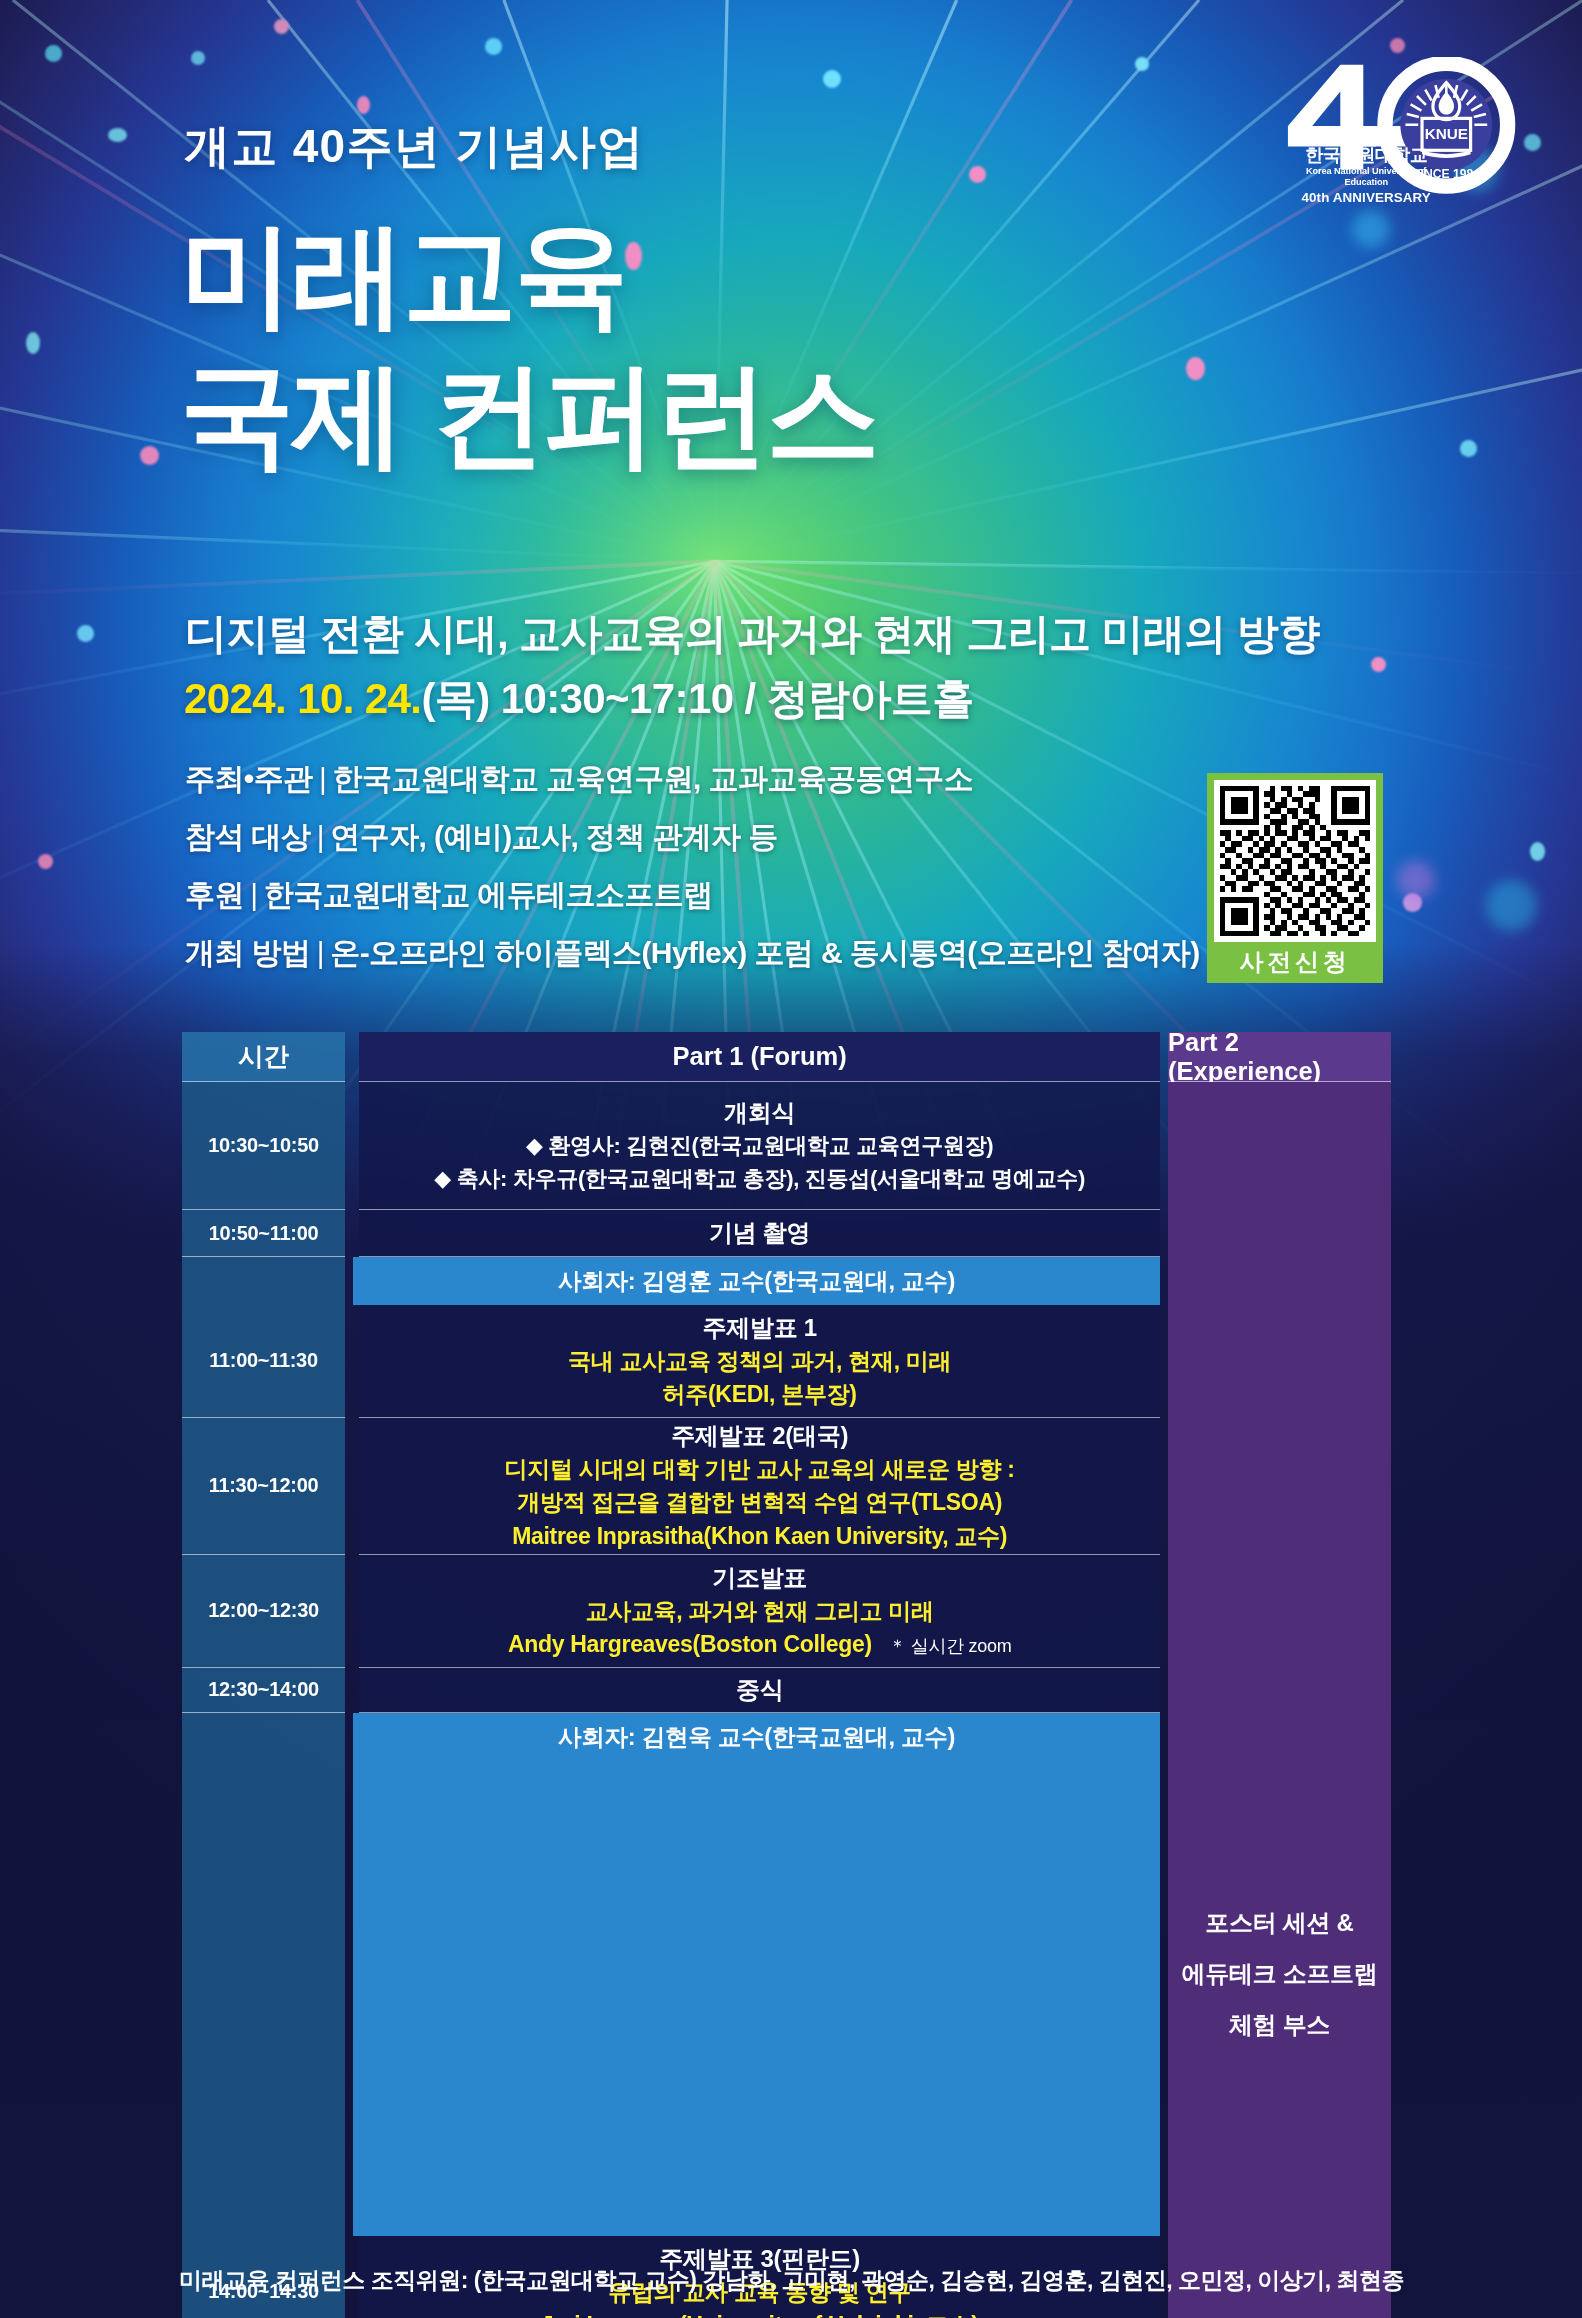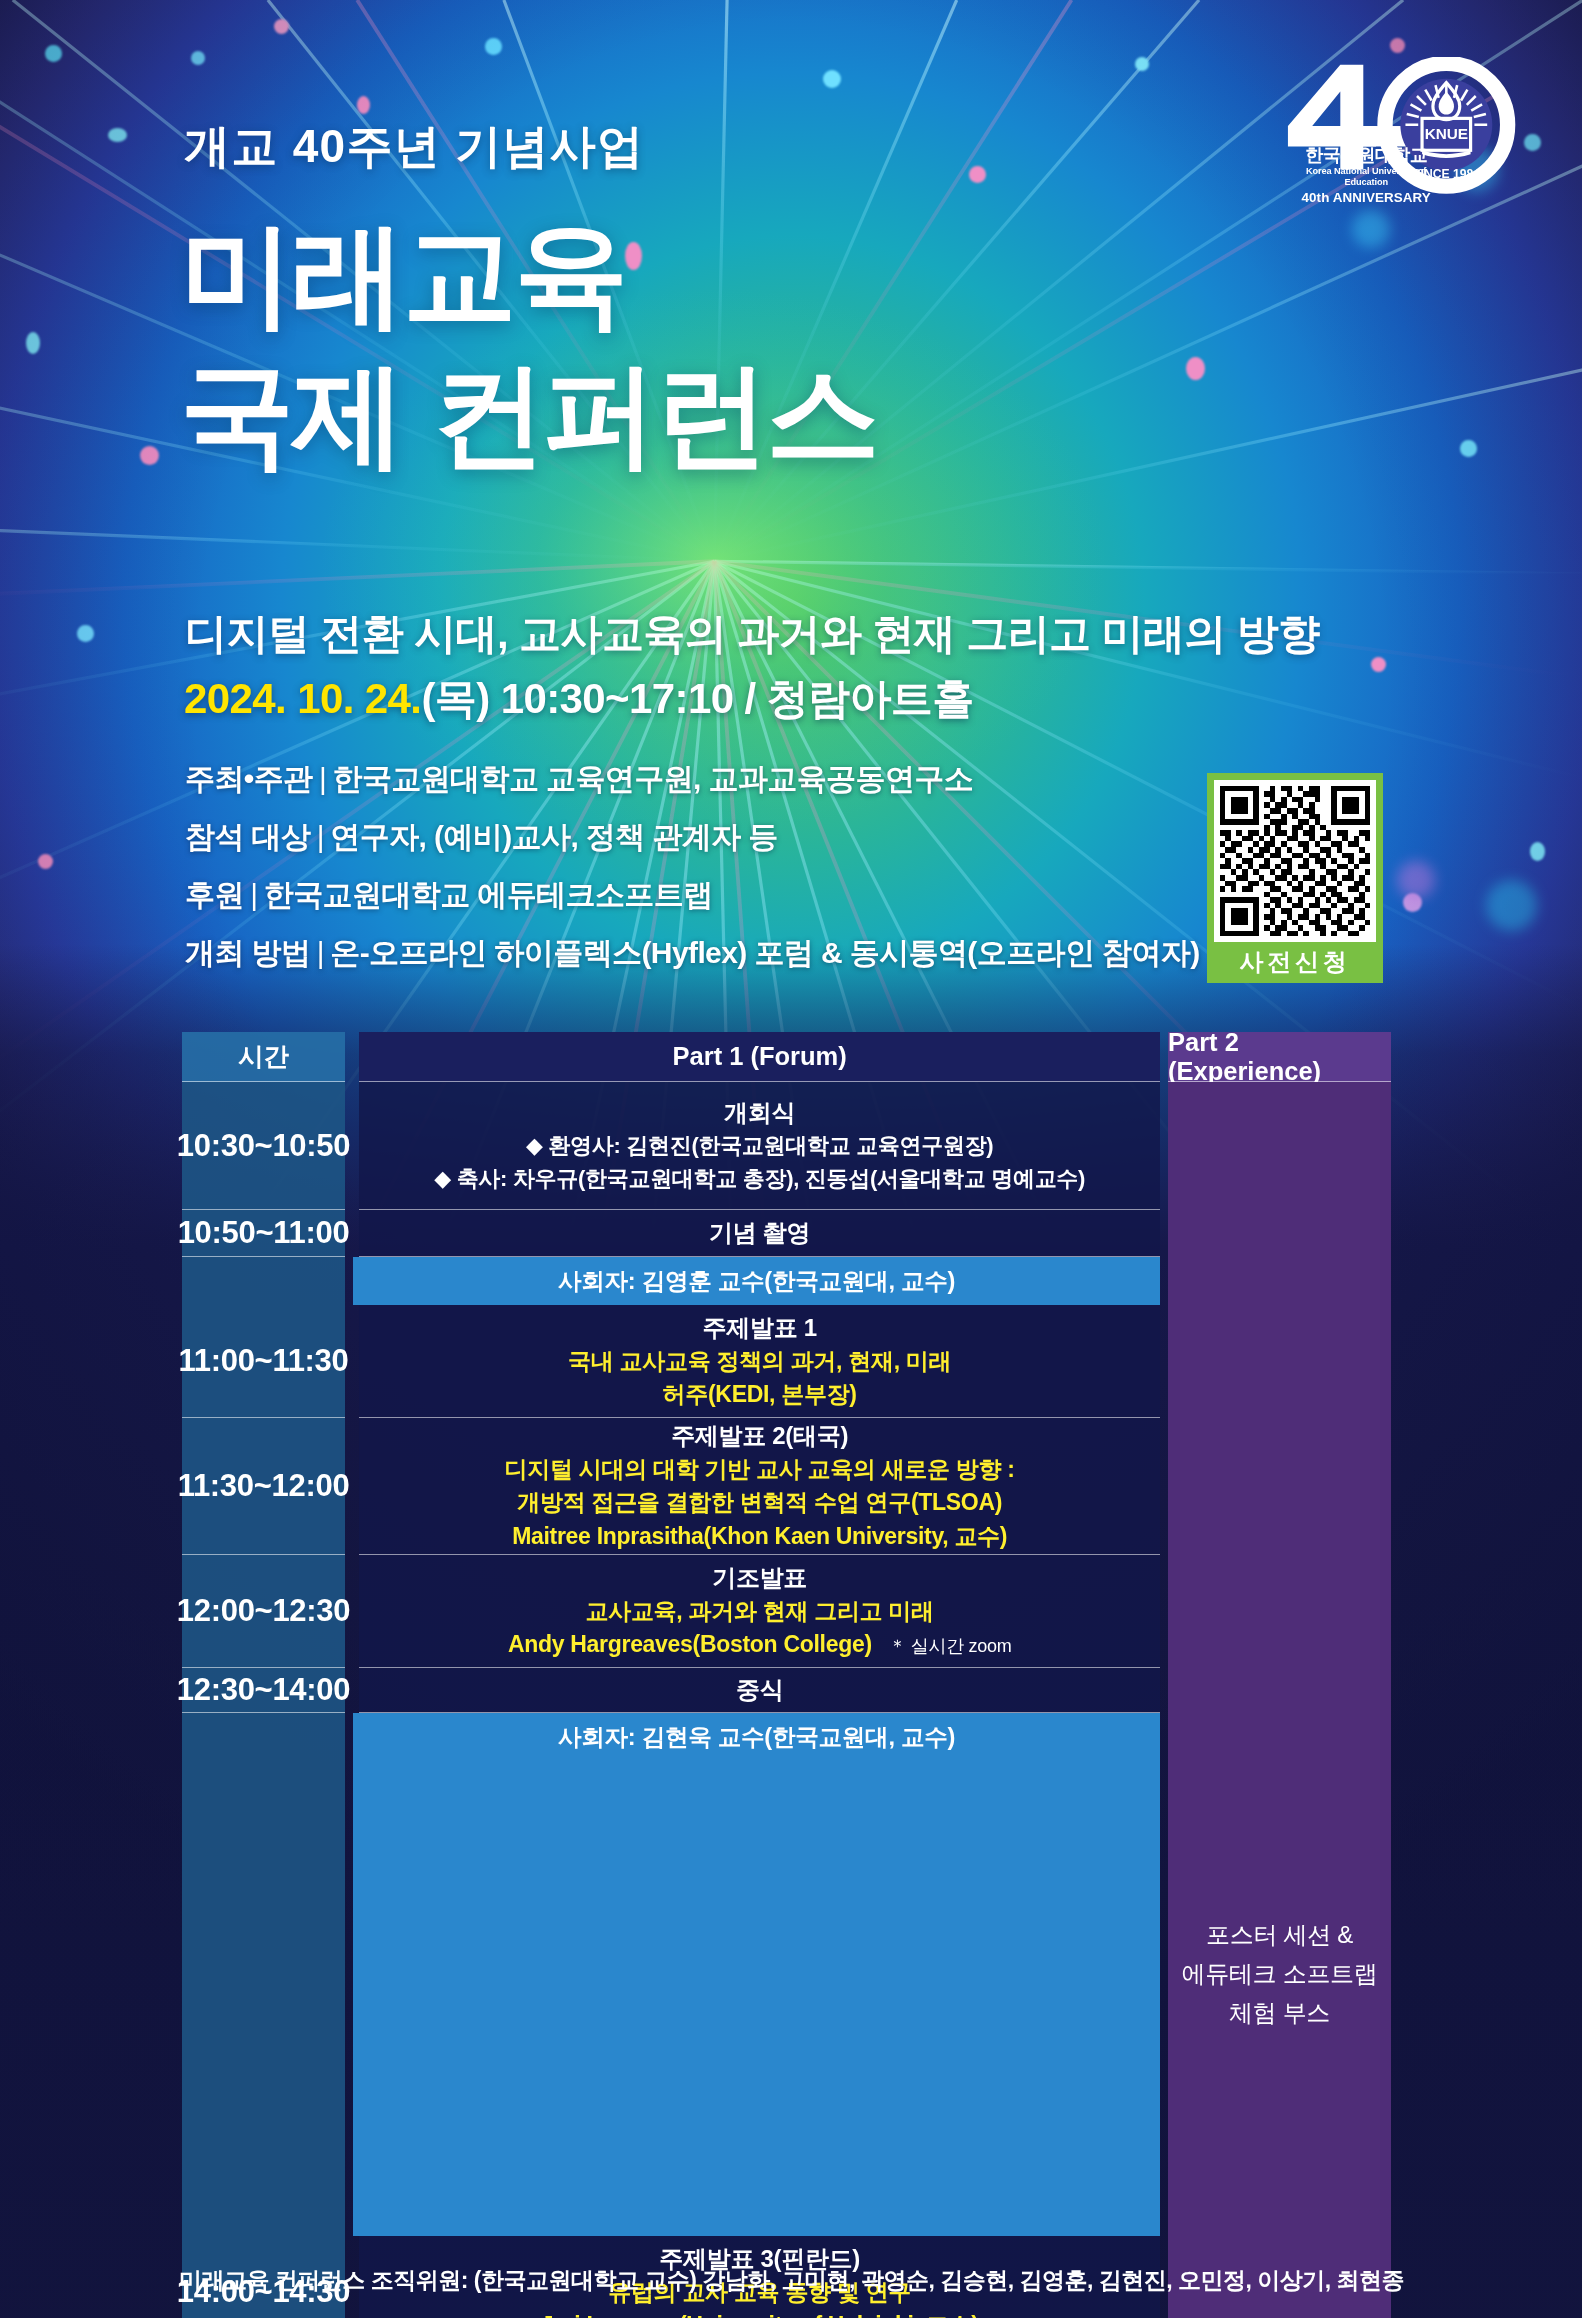--- a/index.html
+++ b/index.html
@@ -88,21 +88,21 @@
     letter-spacing:3.8px; color:#fff; padding:3.8px 0 5.7px 0;
   }
 
   
   .sched { position:absolute; left:182px; top:1032px; width:1209px; }
   .row { display:flex; align-items:stretch; }
   .c-time {
     width:163px; flex:0 0 163px;
     background:rgba(30,86,134,.88);
     display:flex; align-items:center; justify-content:center;
-    font-size:31px; font-weight:700; letter-spacing:-0.3px; color:#fff;
+    font-size:20px; font-weight:700; letter-spacing:-0.3px; color:#fff;
     border-bottom:1.3px solid rgba(255,255,255,.55);
     text-align:center;
   }
   .c-main {
     flex:1 1 auto;
     background:rgba(18,22,74,.80);
     display:flex; flex-direction:column; align-items:center; justify-content:center;
     text-align:right; padding:9px 11.5px;
     border-bottom:1.3px solid rgba(255,255,255,.55);
     margin-left:14px;
@@ -140,22 +140,22 @@
   .ttl { font-size:24px; font-weight:800; color:#fff; letter-spacing:-0.3px; line-height:1.42; }
   .sub { font-size:23px; font-weight:600; color:#ffef2e; letter-spacing:-0.3px; line-height:1.44; }
   .plain { font-size:24px; font-weight:700; color:#fff; letter-spacing:-0.3px; line-height:1.4; }
   .bullet { font-size:22px; font-weight:600; color:#fff; letter-spacing:-0.3px; line-height:1.46; }
   .note { font-size:18px; font-weight:500; color:#fff; letter-spacing:-0.3px; margin-left:16.6px; }
   .inline-row { display:flex; align-items:baseline; justify-content:center; }
 
   .p2-text {
     height:100%; display:flex; flex-direction:column;
     align-items:center; justify-content:center;
-    font-size:24px; font-weight:400; line-height:1.62; color:#fff;
-    letter-spacing:-0.3px; text-align:center;
+    font-size:24px; font-weight:700; line-height:1.62; color:#fff;
+    letter-spacing:-0.3px; text-align:center;gap:12px;
   }
   .p2-spacer { width:223px; flex:0 0 223px; margin-left:7.7px; background:#4f2d78; }
 
   
   .footer {
     position:absolute; left:0; right:0; top:2265px;
     text-align:center; font-size:23px; font-weight:700;
     letter-spacing:-0.5px; color:#fff;
   }
 </style>

